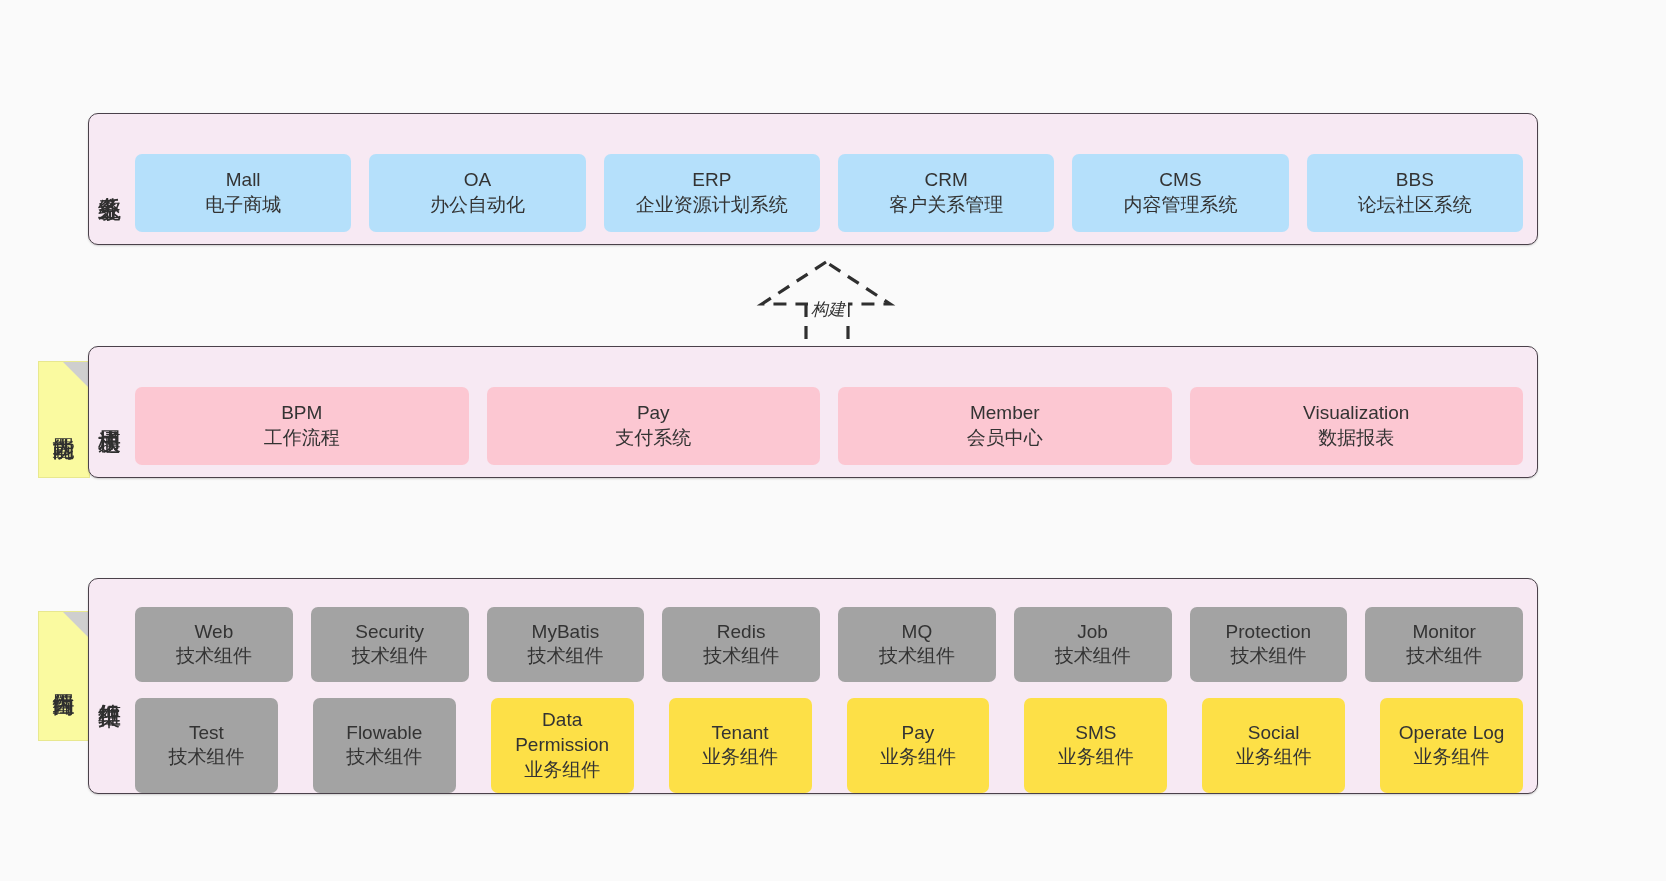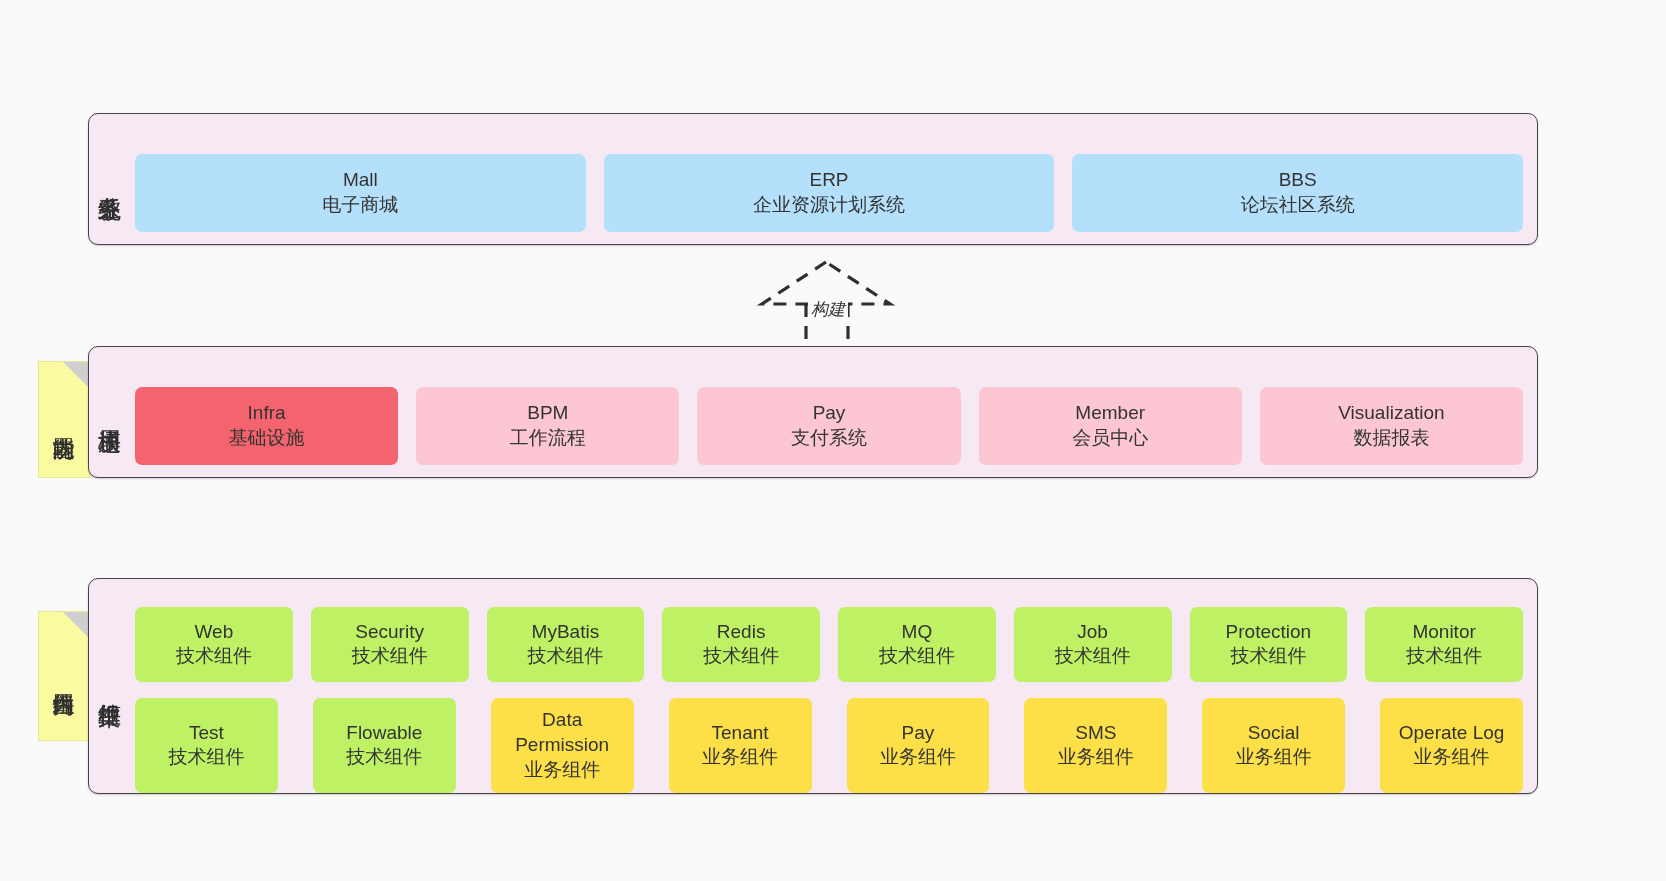--- a/index.html
+++ b/index.html
@@ -84,21 +84,21 @@
     color: #333333;
     padding: 4px 6px;
     box-sizing: border-box;
   }
   .node .l1 { white-space: normal; }
   .node .l2 { white-space: nowrap; }
 
   .c-blue        { background: #b5e0fb; }
   .c-red         { background: #f4646f; }
   .c-pink        { background: #fcc7d2; }
-  .c-green       { background: #bef264; }
+  .c-green       { background: #a3a3a3; }
   .c-lightgreen  { background: #fde047; }
 
   
   .note {
     position: absolute;
     box-sizing: border-box;
     background: #fafaa0;
     border: 1px solid #e8e88f;
     display: flex;
     align-items: center;
@@ -143,22 +143,34 @@
 
   <div class="layer" style="left:88px; top:113px; width:1450px; height:132px;">
     <div class="layer-title">业务系统</div>
     <div class="layer-body">
       <div class="layer-row" style="height:78px;">
         <div class="node c-blue">
           <span class="l1">Mall</span>
           <span class="l2">电子商城</span>
         </div>
         <div class="node c-blue">
+          <span class="l1">OA</span>
+          <span class="l2">办公自动化</span>
+        </div>
+        <div class="node c-blue">
           <span class="l1">ERP</span>
           <span class="l2">企业资源计划系统</span>
+        </div>
+        <div class="node c-blue">
+          <span class="l1">CRM</span>
+          <span class="l2">客户关系管理</span>
+        </div>
+        <div class="node c-blue">
+          <span class="l1">CMS</span>
+          <span class="l2">内容管理系统</span>
         </div>
         <div class="node c-blue">
           <span class="l1">BBS</span>
           <span class="l2">论坛社区系统</span>
         </div>
       </div>
     </div>
   </div>
 
   <div class="arrow" style="left:756px; top:258px; width:150px; height:92px;font-style:italic;">
@@ -174,24 +186,20 @@
   </div>
 
   <div class="note" style="left:38px; top:361px; width:52px; height:117px;">
     <span>内置功能</span>
   </div>
 
   <div class="layer" style="left:88px; top:346px; width:1450px; height:132px;">
     <div class="layer-title">通用模块</div>
     <div class="layer-body">
       <div class="layer-row" style="height:78px;">
-        <div class="node c-red">
-          <span class="l1">Infra</span>
-          <span class="l2">基础设施</span>
-        </div>
         <div class="node c-pink">
           <span class="l1">BPM</span>
           <span class="l2">工作流程</span>
         </div>
         <div class="node c-pink">
           <span class="l1">Pay</span>
           <span class="l2">支付系统</span>
         </div>
         <div class="node c-pink">
           <span class="l1">Member</span>

